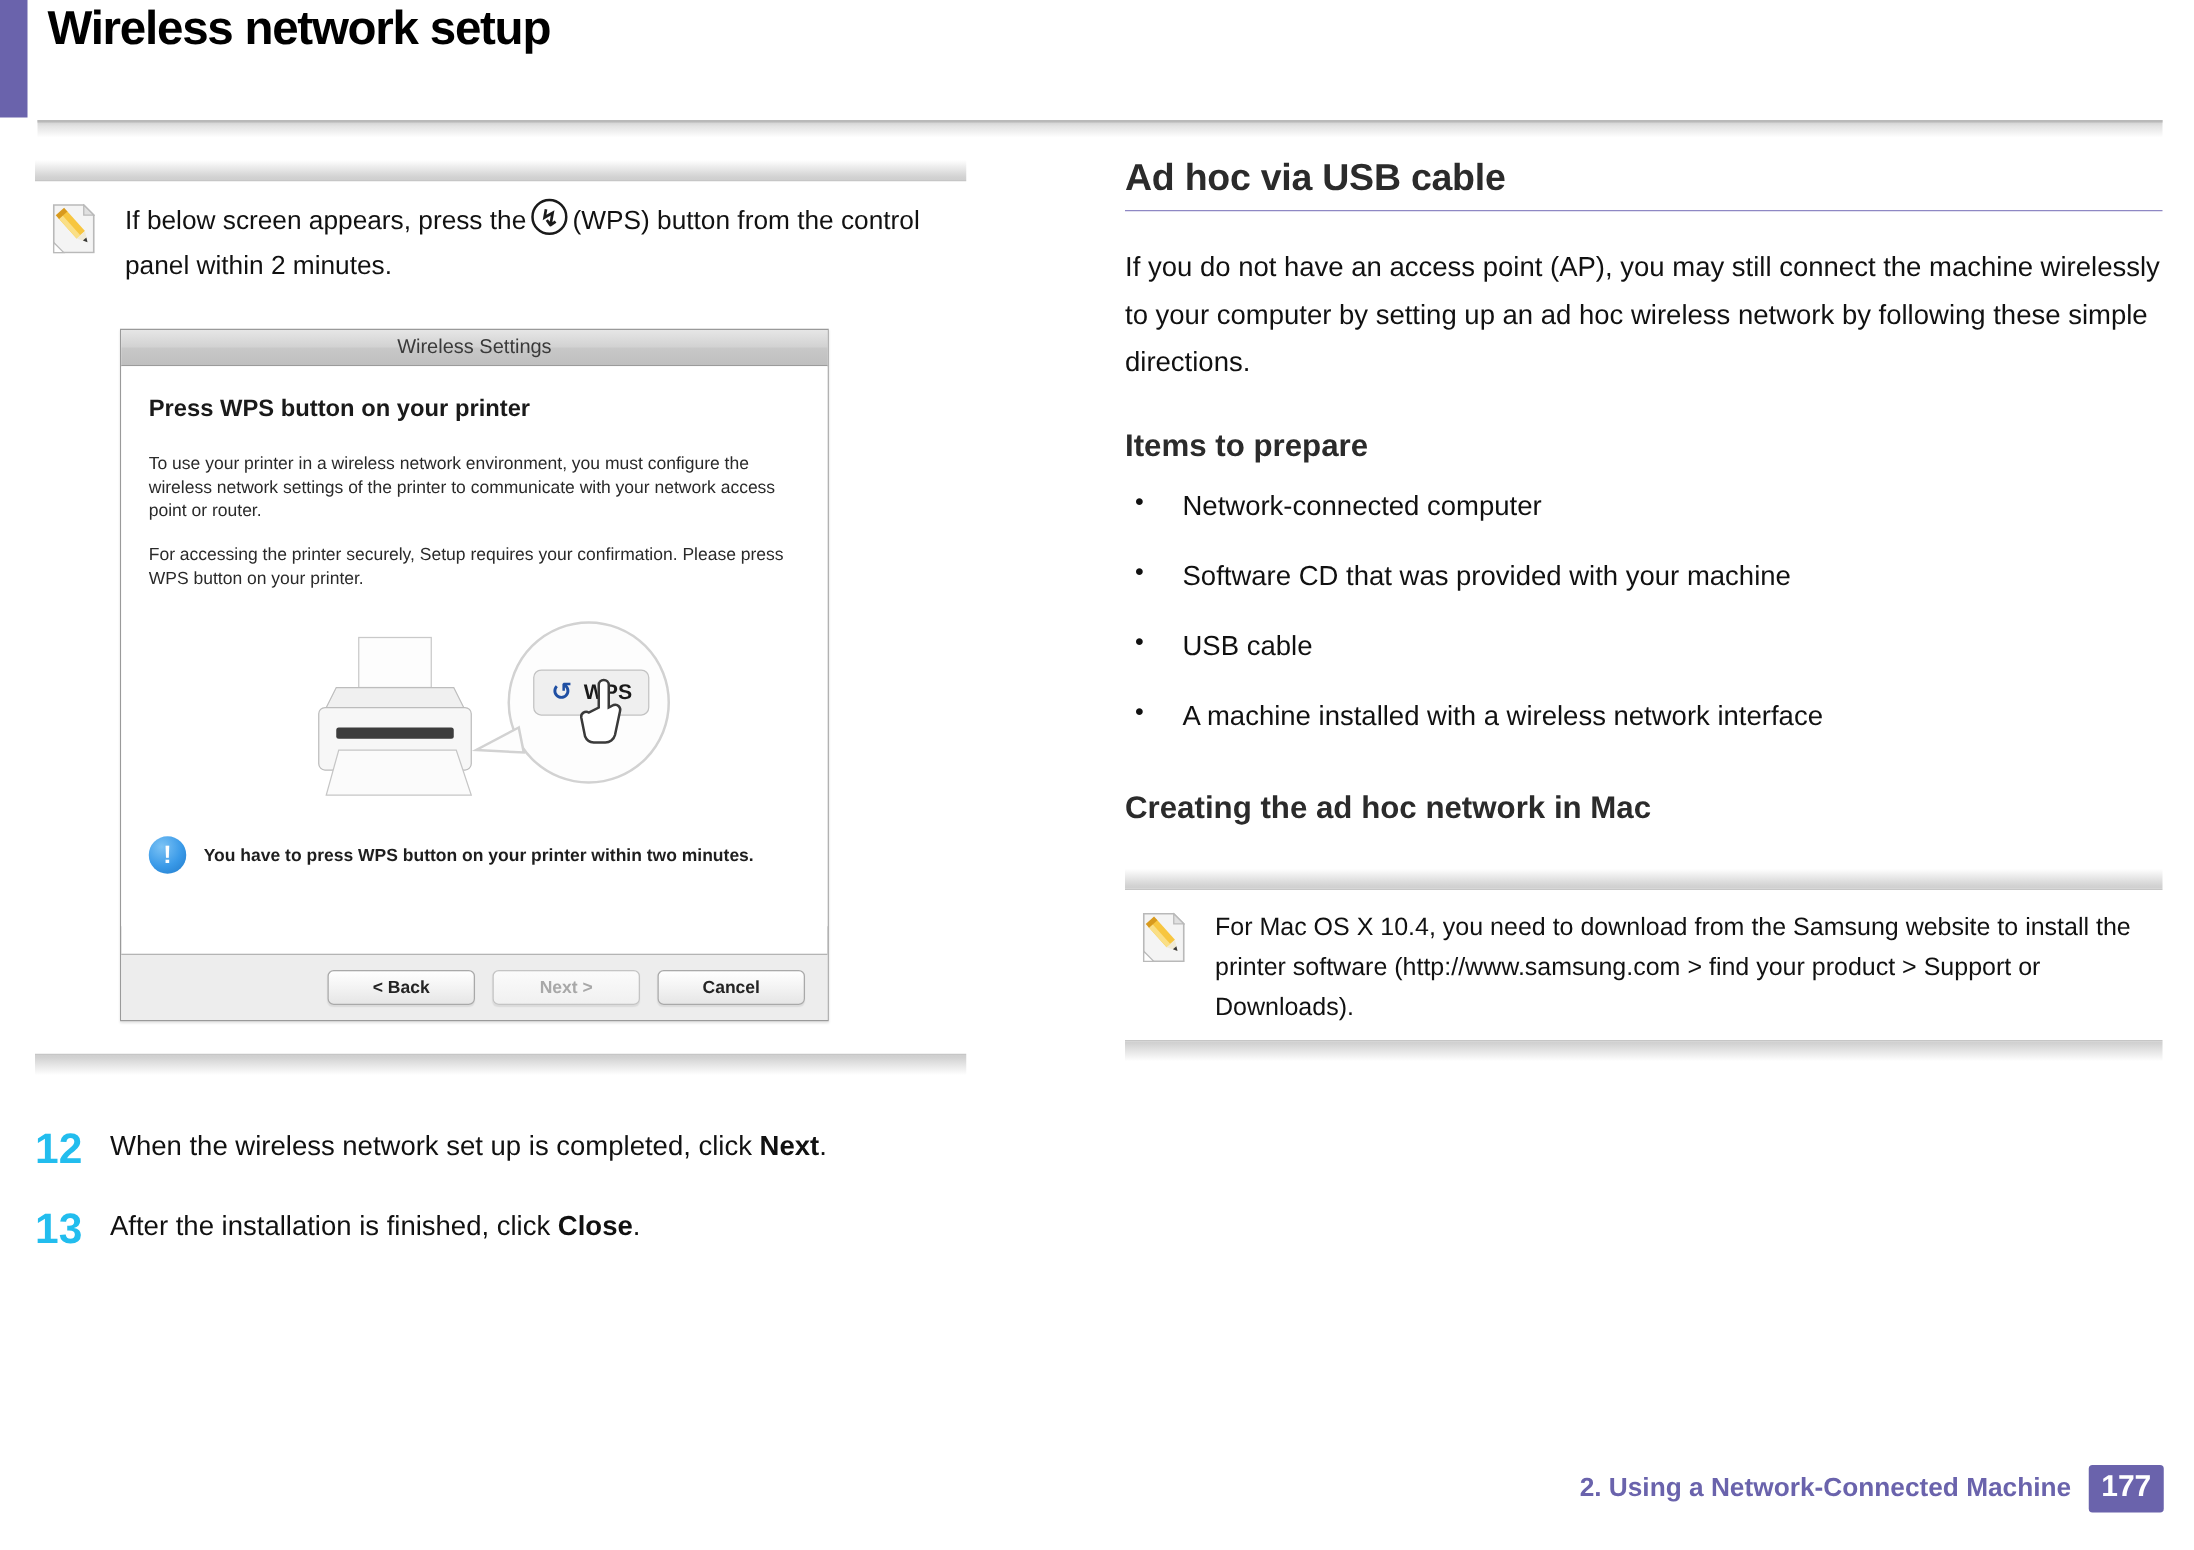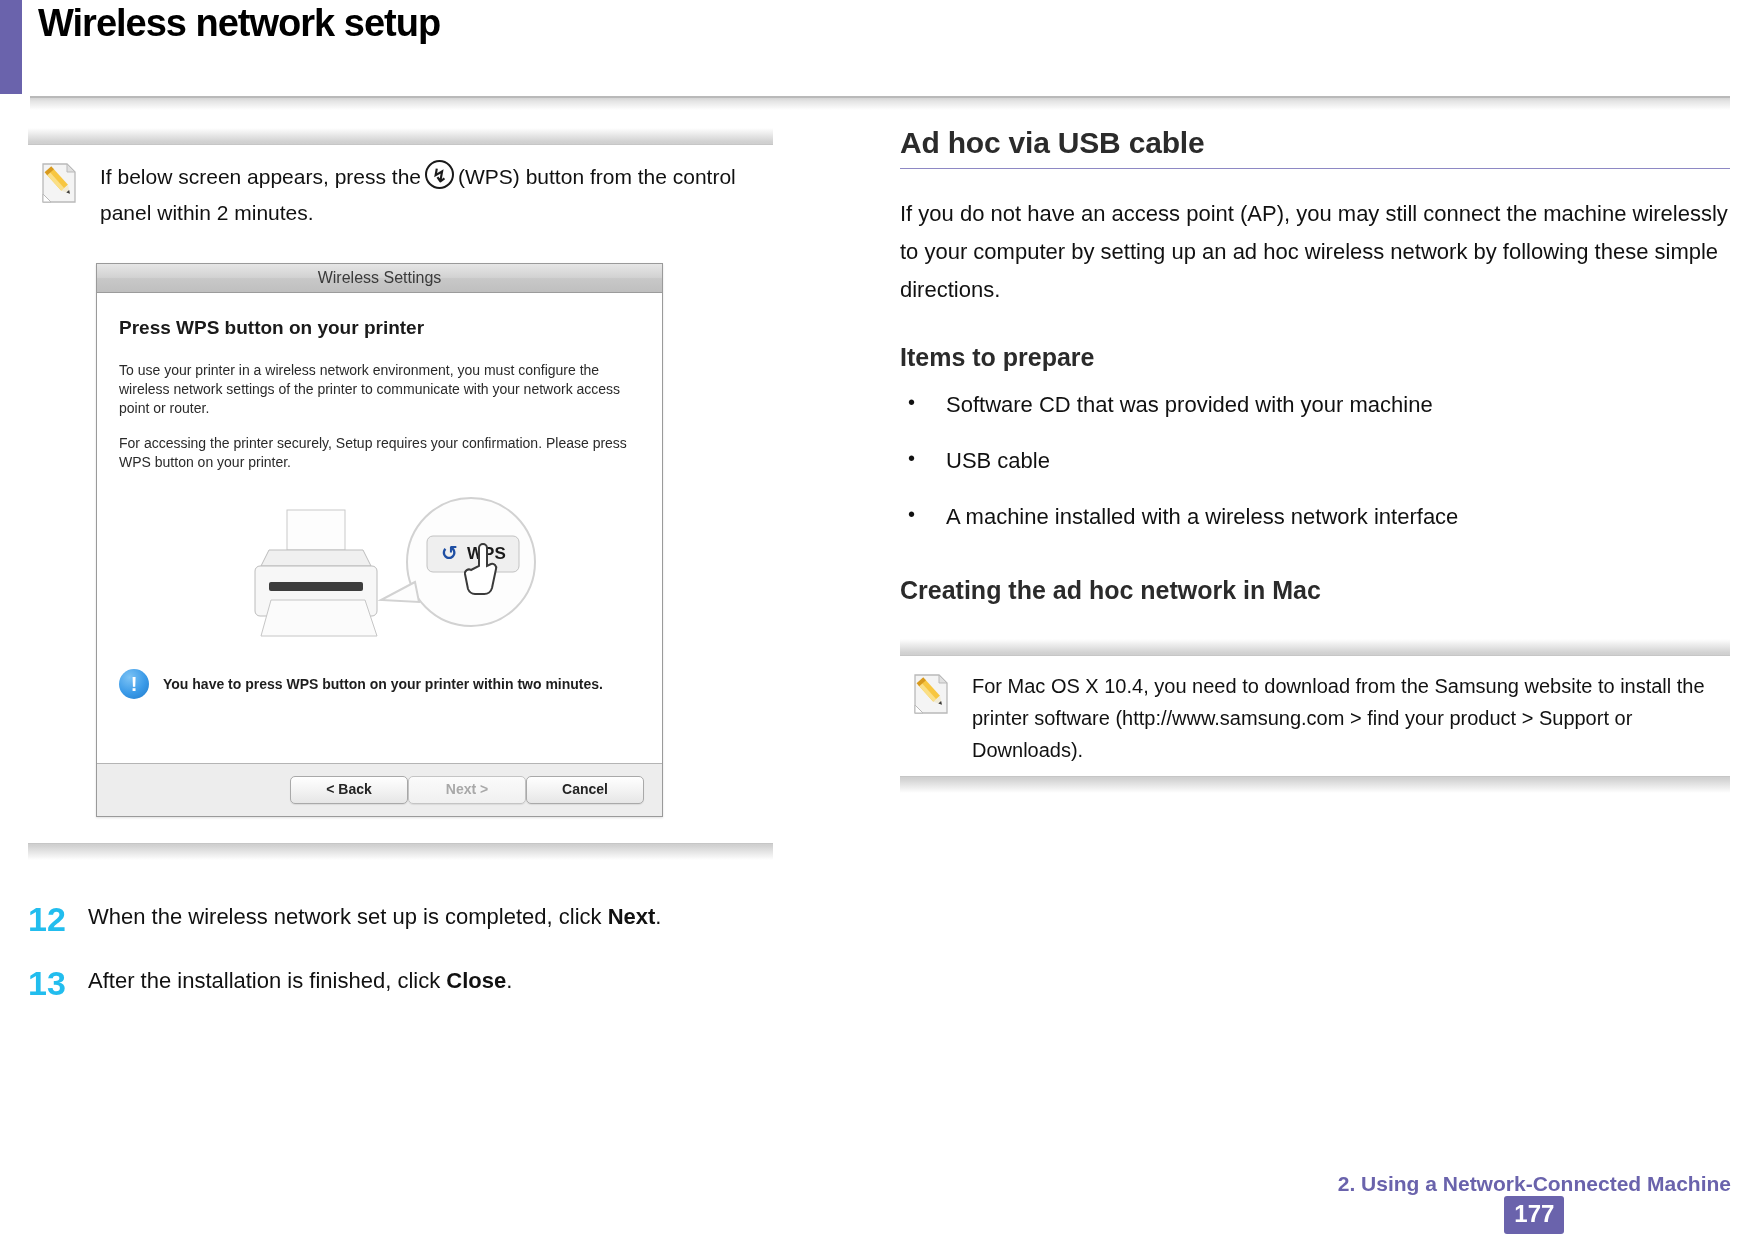--- a/index.html
+++ b/index.html
@@ -99,21 +99,21 @@
     display:flex;align-items:center;justify-content:center;
     color:#fff;font-weight:bold;font-size:20px;line-height:1;
   }
   .alert-text{font-size:14px; color:#1e1e1e; margin-left:14px; font-weight:600;}
   .dialog-footer{
     margin-top:22px;
     border-top:1px solid #b4b4b4;
     background:#ededed;
     height:52px;
     display:flex; align-items:center; justify-content:flex-end;
-    padding-right:18px; 
+    padding-right:18px; gap:14px;
   }
   .btn{
     min-width:116px; height:26px; line-height:24px; text-align:center;
     font-size:14px; font-weight:bold; color:#242424;
     background:linear-gradient(to bottom,#ffffff 0%,#f3f3f3 50%,#e6e6e6 100%);
     border:1px solid #a9a9a9; border-radius:5px;
     box-shadow:0 1px 1px rgba(0,0,0,.08);
   }
   .btn.disabled{color:#a8a8a8; background:linear-gradient(to bottom,#fbfbfb,#f0f0f0); border-color:#c4c4c4;}
 
@@ -144,21 +144,21 @@
   ul.bullets li:before{
     content:"\2022"; position:absolute; left:8px; top:-3px; font-size:20px; color:#111;
   }
   .h3-mac{font-size:25px; font-weight:bold; color:#2b2b2b; margin:44px 0 34px 0;}
   .note-text-sm{font-size:20px; line-height:32px; color:#111; padding-left:6px; padding-right:4px;}
 
   
   #page-footer{position:absolute; left:0; bottom:22px; width:1755px; height:46px;}
   .footer-inner{
     position:absolute; right:24px; top:0;
-    display:flex; align-items:center; flex-direction:column;
+    display:flex; align-items:center; gap:14px;
   }
   .footer-text{font-size:21px; font-weight:bold; color:#6a63ac;}
   .footer-page{
     background:#6a63ac; color:#ffffff; font-size:24px; font-weight:bold;
     padding:4px 10px 6px 10px; border-radius:3px; line-height:28px;
   }
 </style>
 </head>
 <body>
 
@@ -253,20 +253,21 @@
   </div>
 </div>
 
 <div class="col-right">
   <div class="h2">Ad hoc via USB cable</div>
   <div class="h2-rule"></div>
   <div class="body-p">If you do not have an access point (AP), you may still connect the machine wirelessly to your computer by setting up an ad hoc wireless network by following these simple directions.</div>
 
   <div class="h3">Items to prepare</div>
   <ul class="bullets">
+    <li>Network-connected computer</li>
     <li>Software CD that was provided with your machine</li>
     <li>USB cable</li>
     <li>A machine installed with a wireless network interface</li>
   </ul>
 
   <div class="h3-mac">Creating the ad hoc network in Mac</div>
 
   <div class="note-box">
     <div class="note-band-top"></div>
     <div class="note-body">

